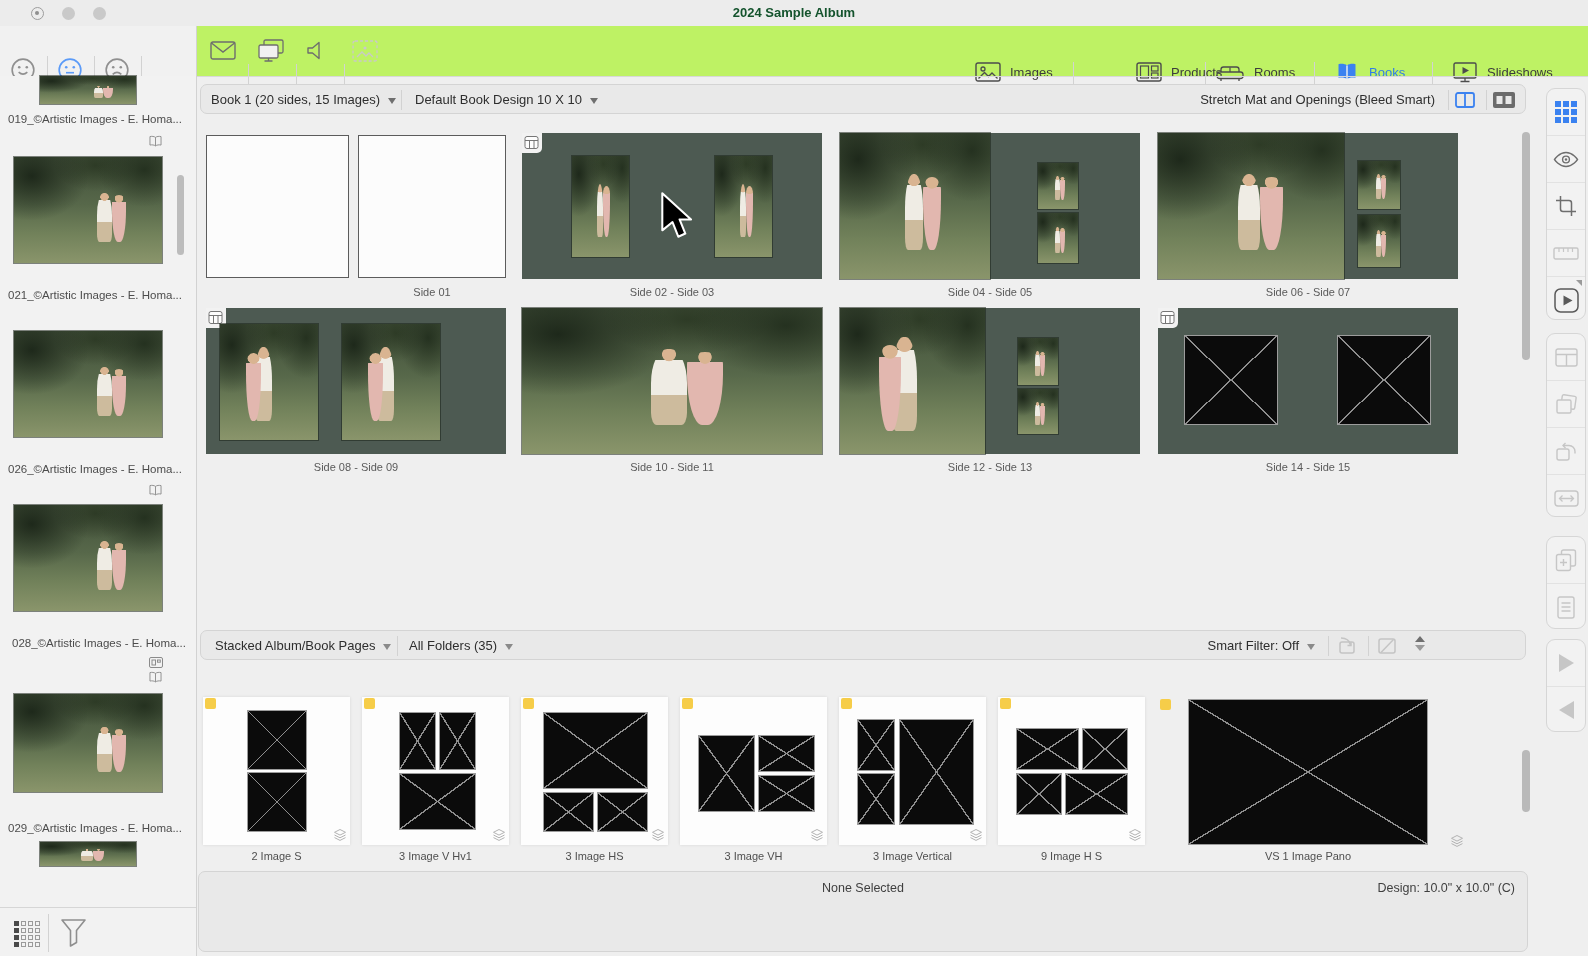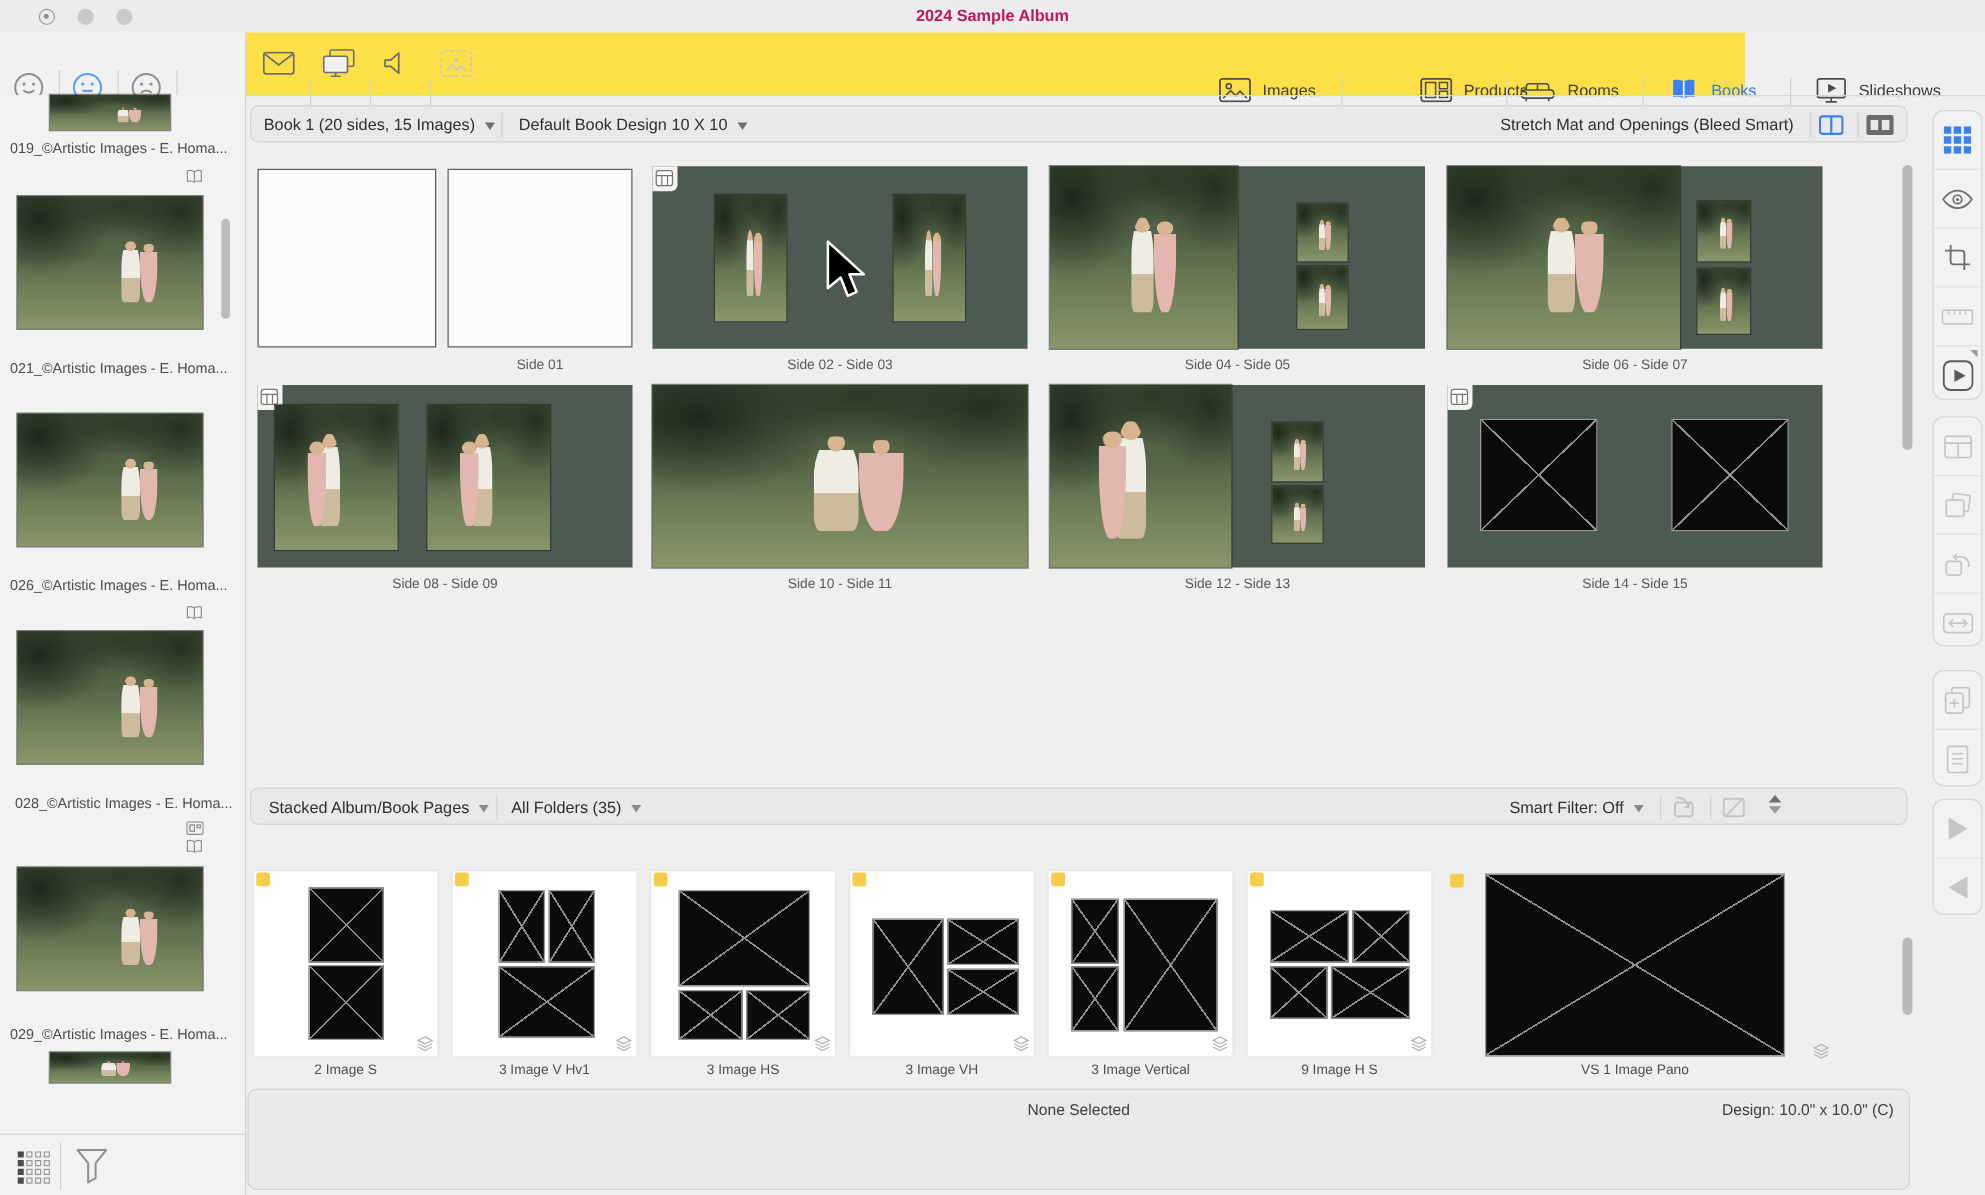--- a/index.html
+++ b/index.html
@@ -5,31 +5,31 @@
   html,body{margin:0;padding:0;}
   body{width:1588px;height:956px;position:relative;overflow:hidden;
        font-family:"Liberation Sans",sans-serif;background:#efefef;color:#3c3c3c;
        -webkit-font-smoothing:antialiased;}
   .abs{position:absolute;}
   .vdiv{position:absolute;width:1px;background:#d2d2d2;}
   .hdiv{position:absolute;height:1px;background:#d8d8d8;}
 
   
   .titlebar{position:absolute;left:0;top:0;width:1588px;height:26px;background:#ececec;}
-  .title{position:absolute;left:0;right:0;top:5px;text-align:center;font-size:13px;font-weight:bold;color:#be185d;}
+  .title{position:absolute;left:0;right:0;top:5px;text-align:center;font-size:13px;font-weight:bold;color:#14532d;}
   .tl{position:absolute;top:7px;width:13px;height:13px;border-radius:50%;background:#c9c9c9;}
   .tl.ring{background:transparent;border:1.5px solid #9d9d9d;box-sizing:border-box;}
   .tl.ring::after{content:"";position:absolute;left:3px;top:3px;width:4px;height:4px;border-radius:50%;background:#8f8f8f;}
 
   
   .ratings{position:absolute;left:0;top:26px;width:196px;height:50px;background:#f1f1f1;}
   .face{position:absolute;top:31px;width:26px;height:26px;}
   .fcount{position:absolute;top:56px;width:26px;text-align:center;font-size:11px;color:#5a5a5a;}
   .fcount.blue{color:#3e86f0;}
-  .toolbar{position:absolute;left:196px;top:26px;width:1200px;height:50px;background:#fde047;}
+  .toolbar{position:absolute;left:196px;top:26px;width:1392px;height:50px;background:#bef264;}
   .tbicon{position:absolute;top:38px;}
   .navitem{position:absolute;top:36px;display:flex;align-items:center;gap:9px;font-size:13px;color:#3c3c3c;}
   .navitem.active{color:#2f7ce8;}
 
   
   .sidebar{position:absolute;left:0;top:76px;width:196px;height:880px;background:#f2f2f2;}
   .sblabel{position:absolute;left:8px;width:182px;font-size:11.5px;color:#4c4c4c;white-space:nowrap;overflow:hidden;}
   .sb-scroll{position:absolute;left:177px;top:99px;width:7px;height:80px;border-radius:4px;background:#bcbcbc;}
   .setrow{position:absolute;left:0;top:795px;width:196px;height:36px;background:#f0f0f0;border-top:1px solid #d6d6d6;}
   .setlabel{position:absolute;left:14px;top:10px;font-size:13px;color:#333;}

